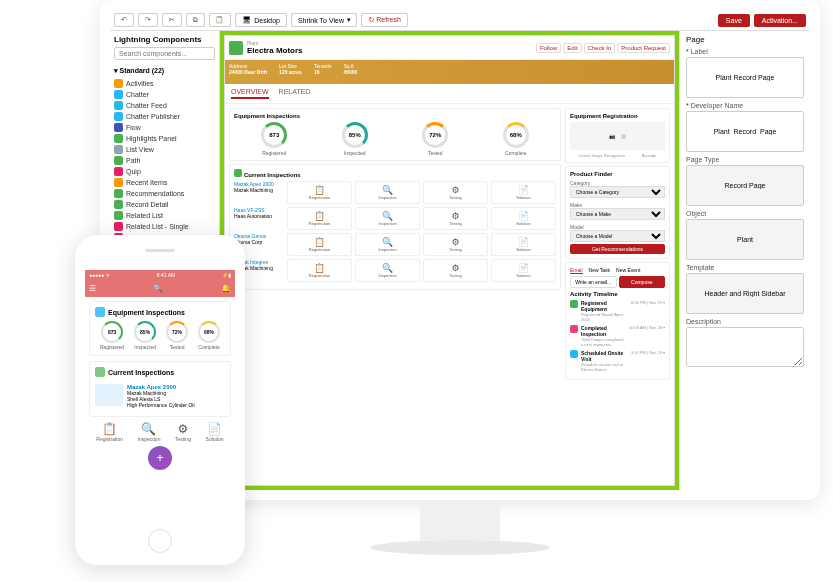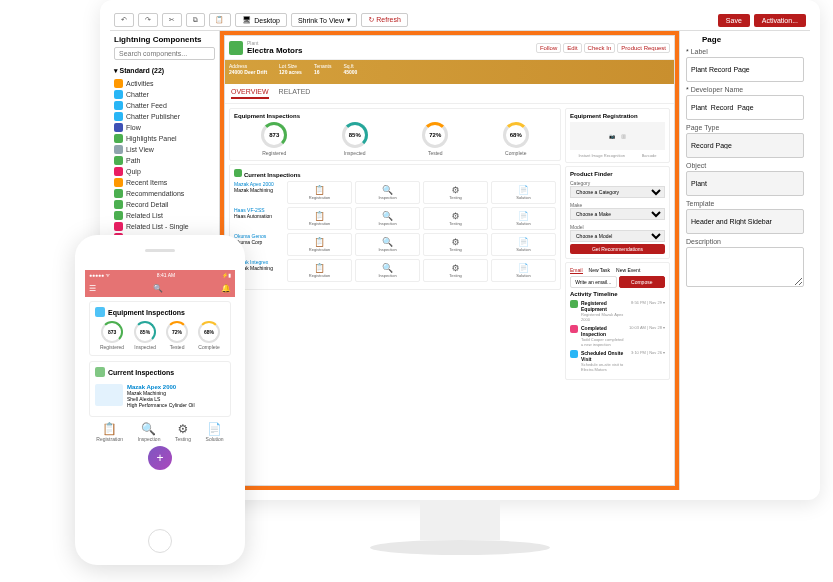--- a/index.html
+++ b/index.html
@@ -25,21 +25,21 @@
 
 
 .left-panel { width: 110px; border-right: 1px solid #ddd; padding: 4px; overflow: hidden; }
 .panel-title { font-size: 8px; font-weight: 600; margin-bottom: 3px; }
 .search-box { width: 100%; padding: 2px 4px; border: 1px solid #ccc; border-radius: 2px; font-size: 7px; margin-bottom: 4px; }
 .accordion-hdr { font-size: 7px; font-weight: 600; margin: 3px 0; }
 .comp-item { display: flex; align-items: center; gap: 3px; padding: 1px 0; font-size: 7px; color: #333; }
 .comp-icon { width: 9px; height: 9px; border-radius: 2px; flex-shrink: 0; }
 
 
-.canvas { flex: 1; background: #f97316; padding: 4px; overflow: hidden; border-right: 1px solid #ddd; }
+.canvas { flex: 1; background: #84cc16; padding: 4px; overflow: hidden; border-right: 1px solid #ddd; }
 .page-frame { background: #fff; border: 1px solid #ddd; height: 100%; display: flex; flex-direction: column; }
 .page-header { padding: 4px; border-bottom: 1px solid #eee; display: flex; align-items: center; gap: 4px; }
 .ph-icon { width: 14px; height: 14px; background: #4caf50; border-radius: 2px; }
 .ph-title { font-size: 8px; font-weight: 600; }
 .ph-actions { margin-left: auto; display: flex; gap: 2px; font-size: 6px; color: #b71c1c; }
 .ph-act { padding: 1px 3px; border: 1px solid #ddd; border-radius: 2px; }
 .page-meta { display: flex; gap: 12px; padding: 3px 4px; height: 24px; background: linear-gradient(90deg, #d4a03c, #c98f2e); color: #fff; font-size: 5px; }
 .meta-item { display: flex; flex-direction: column; }
 .tabs-row { display: flex; gap: 10px; padding: 4px 6px; font-size: 7px; border-bottom: 1px solid #eee; }
 .tab { color: #666; }
@@ -79,24 +79,24 @@
 .email-btn.primary { background: #b71c1c; color: #fff; border-color: #b71c1c; }
 .timeline-item { display: flex; gap: 3px; font-size: 5px; margin-bottom: 3px; }
 .ti-icon { width: 8px; height: 8px; border-radius: 2px; flex-shrink: 0; }
 .ti-body { flex: 1; }
 .ti-title { font-weight: 600; }
 .ti-meta { color: #999; font-size: 4px; }
 .ti-date { color: #999; font-size: 4px; }
 
 
 .right-panel { width: 130px; padding: 4px 6px; }
-.rp-title { font-size: 8px; font-weight: 700; margin-bottom: 4px; margin-left: 16px; }
+.rp-title { font-size: 8px; font-weight: 400; margin-bottom: 4px; }
 .rp-label { font-size: 7px; color: #555; margin-top: 4px; margin-bottom: 2px; }
 .rp-req::before { content: "* "; color: #333; }
-.rp-input { width: 100%; padding: 8px 4px; border: 1px solid #ccc; border-radius: 2px; font-size: 7px; background: #fff; }
+.rp-input { width: 100%; padding: 16px 4px; border: 1px solid #ccc; border-radius: 2px; font-size: 7px; background: #fff; text-align: center; }
 .rp-readonly { background: #f4f4f4; }
 .rp-textarea { height: 40px; }
 
 
 .phone { position: absolute; left: 75px; top: 235px; width: 170px; height: 330px; background: #fff; border-radius: 22px; box-shadow: 0 4px 25px rgba(0,0,0,0.15); padding: 35px 10px 40px; }
 .phone::before { content: ""; position: absolute; top: 14px; left: 50%; transform: translateX(-50%); width: 30px; height: 3px; background: #e0e0e0; border-radius: 2px; }
 .phone::after { content: ""; position: absolute; bottom: 12px; left: 50%; transform: translateX(-50%); width: 22px; height: 22px; border: 1px solid #ddd; border-radius: 50%; }
 .phone-screen { width: 100%; height: 100%; background: #fff; overflow: hidden; font-size: 8px; }
 .p-status { background: #e57373; height: 10px; display: flex; justify-content: space-between; align-items: center; padding: 0 4px; color: #fff; font-size: 5px; }
 .p-header { background: #e57373; padding: 4px; display: flex; align-items: center; justify-content: space-between; color: #fff; }

